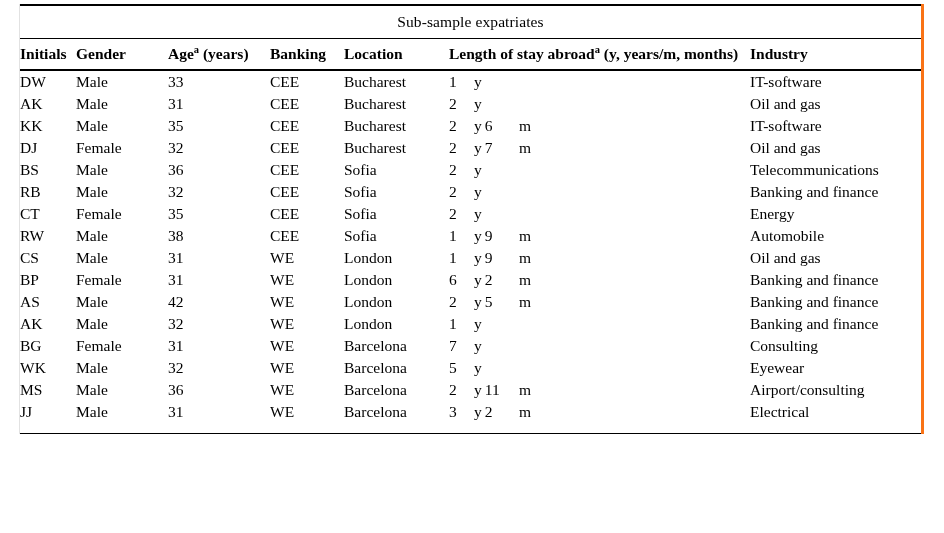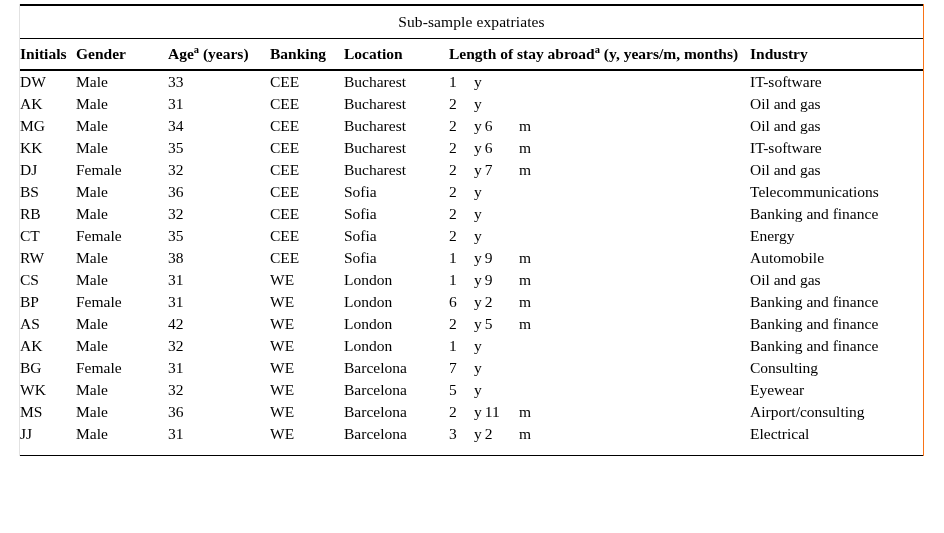--- a/index.html
+++ b/index.html
@@ -14,21 +14,21 @@
     color: #000000;
     overflow: hidden;
   }
 
   .table-wrap {
     position: absolute;
     left: 19px;
     top: 4px;
     width: 905px;
     border-left: 1px solid #e2e2e2;
-    border-right: 1px solid #f97316;
+    border-right: 3px solid #f97316;
     box-sizing: border-box;
   }
 
   .rule-thick-top {
     height: 0;
     border-top: 2.2px solid #000;
   }
   .rule-thin {
     height: 0;
     border-top: 1px solid #000;
@@ -170,31 +170,20 @@
           <td>Male</td>
           <td>31</td>
           <td>CEE</td>
           <td>Bucharest</td>
           <td>2</td>
           <td class="ycell"><span>y</span></td>
           <td class="mcell"></td>
           <td>Oil and gas</td>
         </tr>
         <tr>
-          <td class="pad-l">MG</td>
-          <td>Male</td>
-          <td>34</td>
-          <td>CEE</td>
-          <td>Bucharest</td>
-          <td>2</td>
-          <td class="ycell"><span>y</span><span class="ynum">6</span></td>
-          <td class="mcell">m</td>
-          <td>Oil and gas</td>
-        </tr>
-        <tr>
           <td class="pad-l">KK</td>
           <td>Male</td>
           <td>35</td>
           <td>CEE</td>
           <td>Bucharest</td>
           <td>2</td>
           <td class="ycell"><span>y</span><span class="ynum">6</span></td>
           <td class="mcell">m</td>
           <td>IT-software</td>
         </tr>

